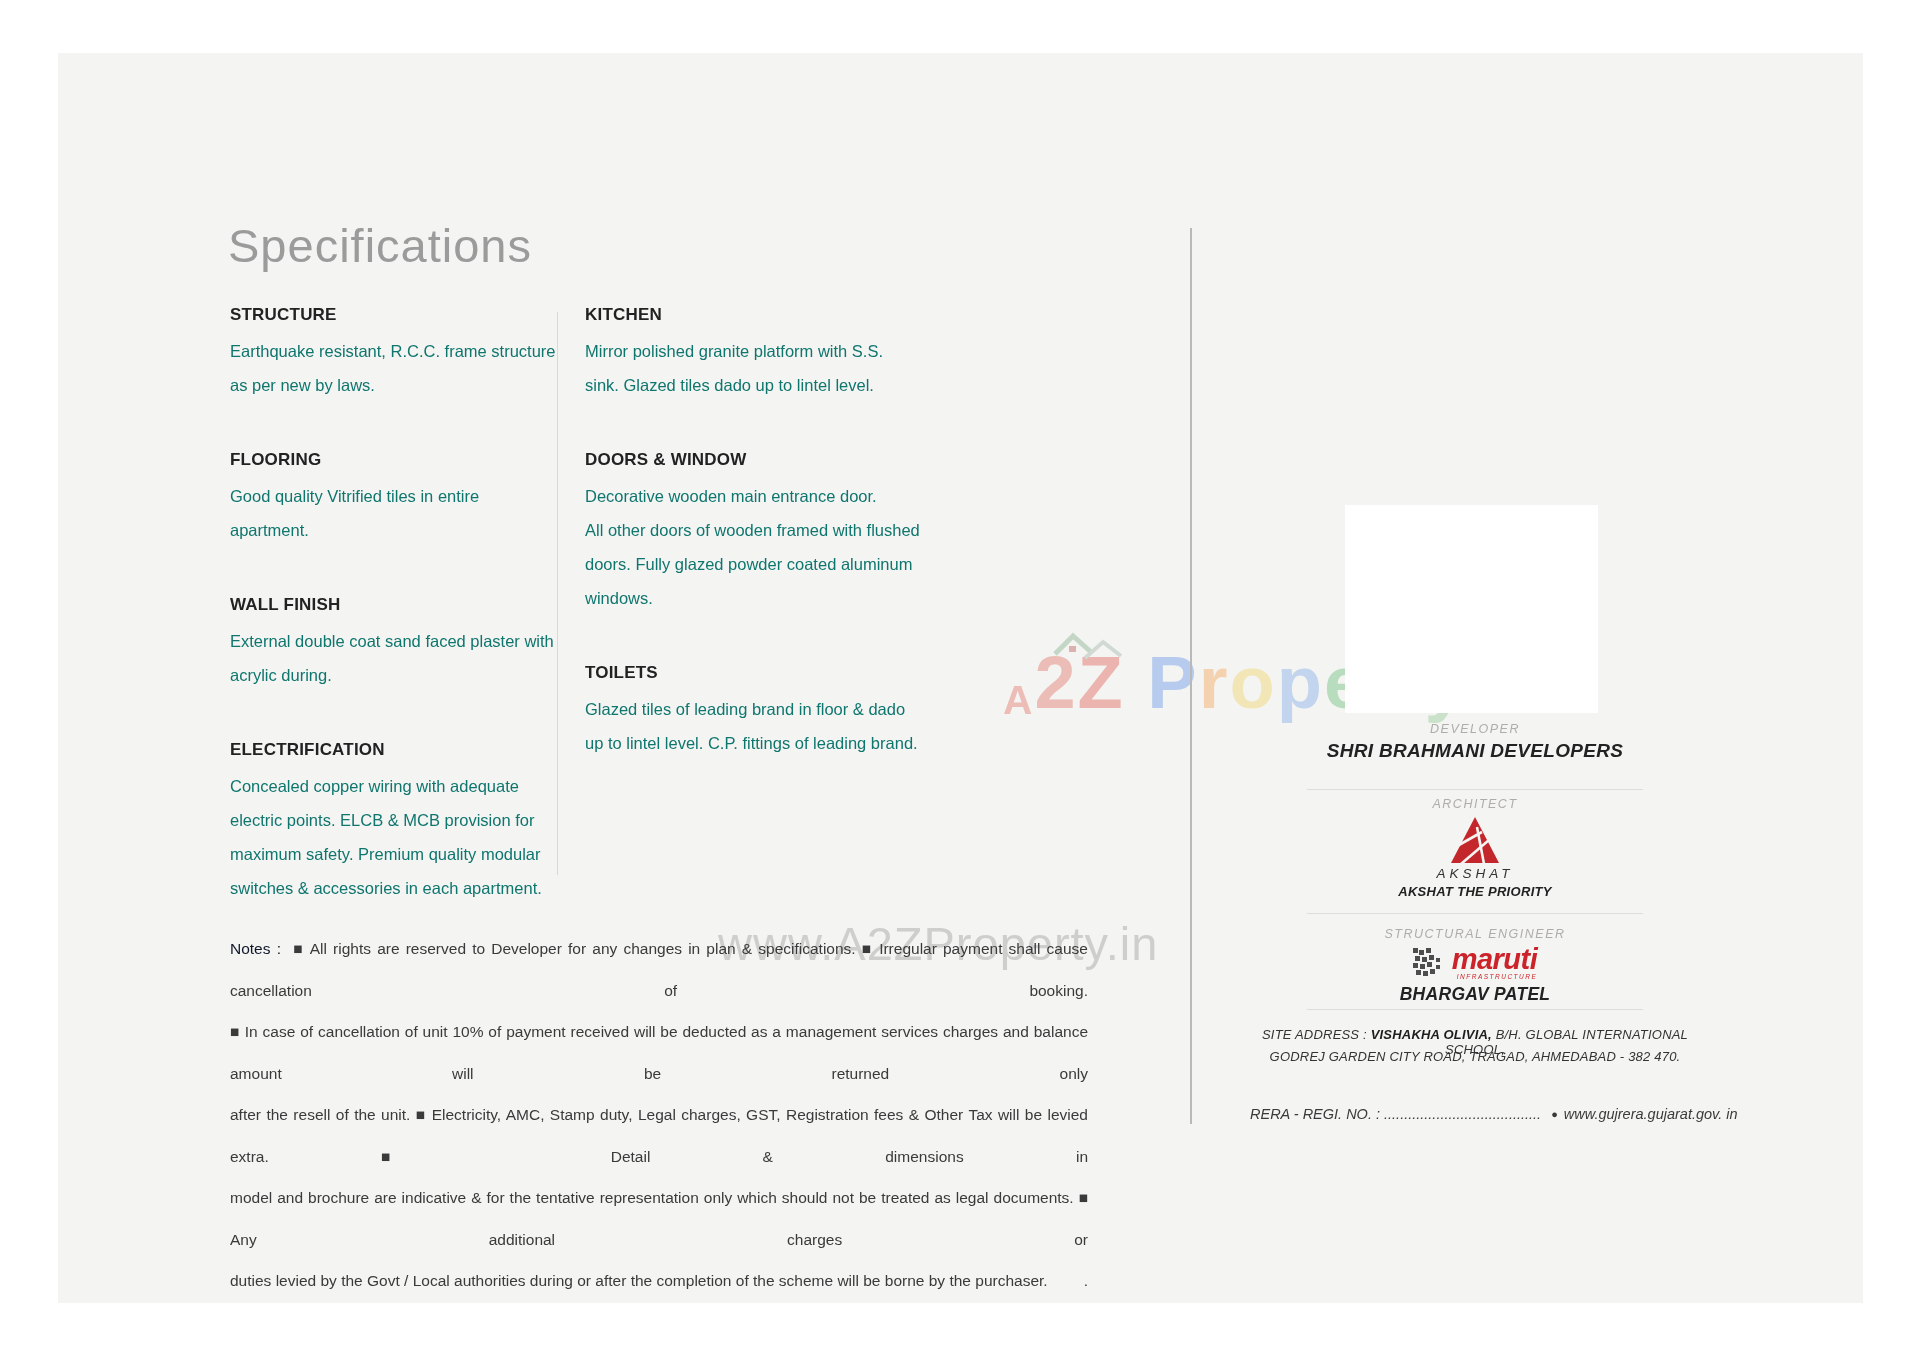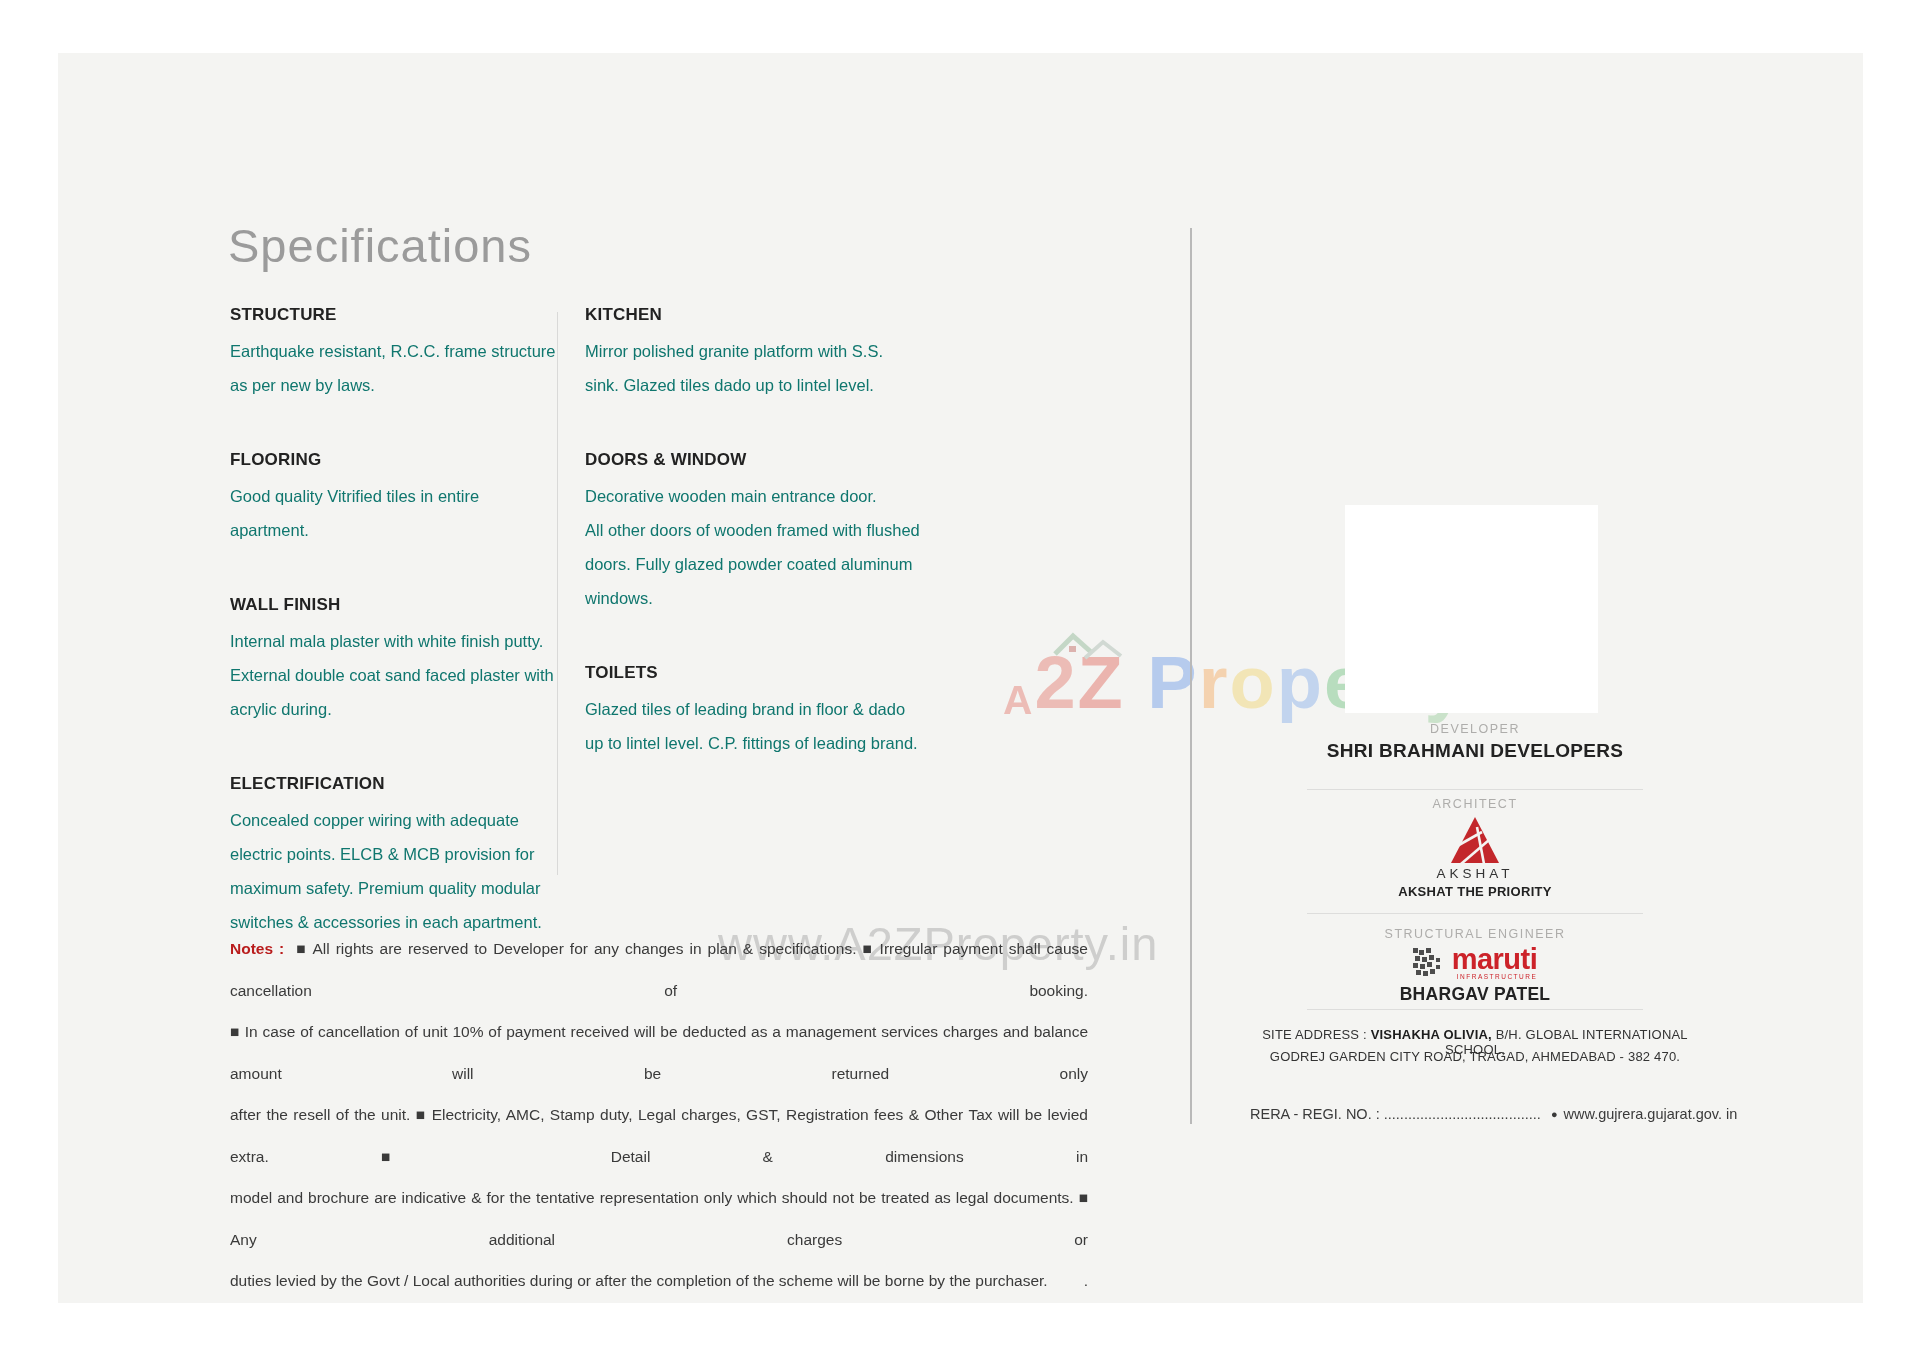--- a/index.html
+++ b/index.html
@@ -22,41 +22,41 @@
   .spec-col.right{left:585px;width:345px;}
   .col-divider{position:absolute;left:557px;top:312px;width:1px;height:563px;background:#d9d9d8;}
   .spec-section{margin-bottom:48px;}
   .spec-heading{font-size:17px;font-weight:bold;color:#222;letter-spacing:.2px;margin-bottom:9px;}
   .spec-line{font-size:16.5px;color:#0f766e;line-height:34px;}
 
   
   .notes{position:absolute;left:230px;top:928px;width:858px;color:#3a3a3a;font-size:15.5px;}
   .notes-line{line-height:41.5px;text-align:justify;text-align-last:justify;}
   .notes-line.last{text-align:center;text-align-last:left;position:relative;}
-  .notes-label{font-weight:bold;color:#b91c1c;}
+  .notes-label{font-weight:normal;color:#0f172a;}
   .lone-period{position:absolute;right:0;top:0;}
 
   
   .a2z-watermark{
     position:absolute;left:1003px;top:640px;opacity:.40;
     font-size:74px;font-weight:bold;letter-spacing:2px;white-space:nowrap;
   }
   .a2z-watermark span:nth-child(2){font-size:.55em;vertical-align:-0.14em;}
   .roof-icon{position:absolute;left:48px;top:-12px;}
   .url-watermark{
     position:absolute;left:718px;top:916px;
     font-size:47px;color:rgba(145,145,145,.38);letter-spacing:1px;white-space:nowrap;
   }
 
   .center-divider{position:absolute;left:1190px;top:228px;width:2px;height:896px;background:#b9b9b9;}
 
   
   .logo-box{position:absolute;left:1345px;top:505px;width:253px;height:208px;background:#ffffff;}
   .rp{position:absolute;left:1250px;top:0;width:450px;text-align:center;}
-  .rp-item{position:absolute;left:0;right:0;}
+  .rp-item{position:absolute;left:0;right:0;font-style:italic;}
   .rp-label{font-size:12.5px;color:#aeadab;letter-spacing:1.5px;}
   .rp-name{font-size:19px;font-weight:bold;color:#222;letter-spacing:.3px;}
   .rp-rule{position:absolute;left:57px;width:336px;height:1px;background:#dddddc;}
   .akshat-logo-wrap{line-height:0;}
   .akshat-text{font-size:13.5px;color:#333;letter-spacing:4px;margin-top:2px;}
   .maruti-row{display:flex;align-items:flex-start;justify-content:center;gap:3px;}
   .maruti-word{font-size:29px;font-weight:bold;color:var(--maruti-red,#cc2229);line-height:26px;letter-spacing:-.5px;}
   .maruti-sub{font-size:6.5px;color:var(--maruti-red,#cc2229);letter-spacing:1.5px;text-align:right;margin-top:1px;}
   .site-line{font-size:13px;color:#333;letter-spacing:.2px;text-align:center;}
   .site-line b{color:#1d1d1d;}
@@ -76,21 +76,20 @@
       <div class="spec-heading">STRUCTURE</div>
       <div class="spec-line">Earthquake resistant, R.C.C. frame structure</div>
       <div class="spec-line">as per new by laws.</div>
     </div>
     <div class="spec-section">
       <div class="spec-heading">FLOORING</div>
       <div class="spec-line">Good quality Vitrified tiles in entire apartment.</div>
     </div>
     <div class="spec-section">
       <div class="spec-heading">WALL FINISH</div>
-      <div class="spec-line">Internal mala plaster with white finish putty.</div>
       <div class="spec-line">External double coat sand faced plaster with</div>
       <div class="spec-line">acrylic during.</div>
     </div>
     <div class="spec-section">
       <div class="spec-heading">ELECTRIFICATION</div>
       <div class="spec-line">Concealed copper wiring with adequate</div>
       <div class="spec-line">electric points. ELCB &amp; MCB provision for</div>
       <div class="spec-line">maximum safety. Premium quality modular</div>
       <div class="spec-line">switches &amp; accessories in each apartment.</div>
     </div>

